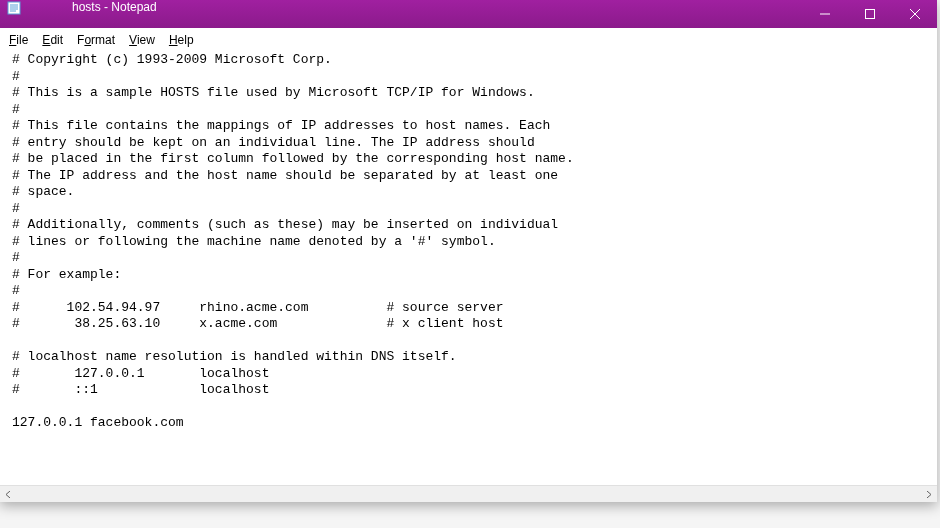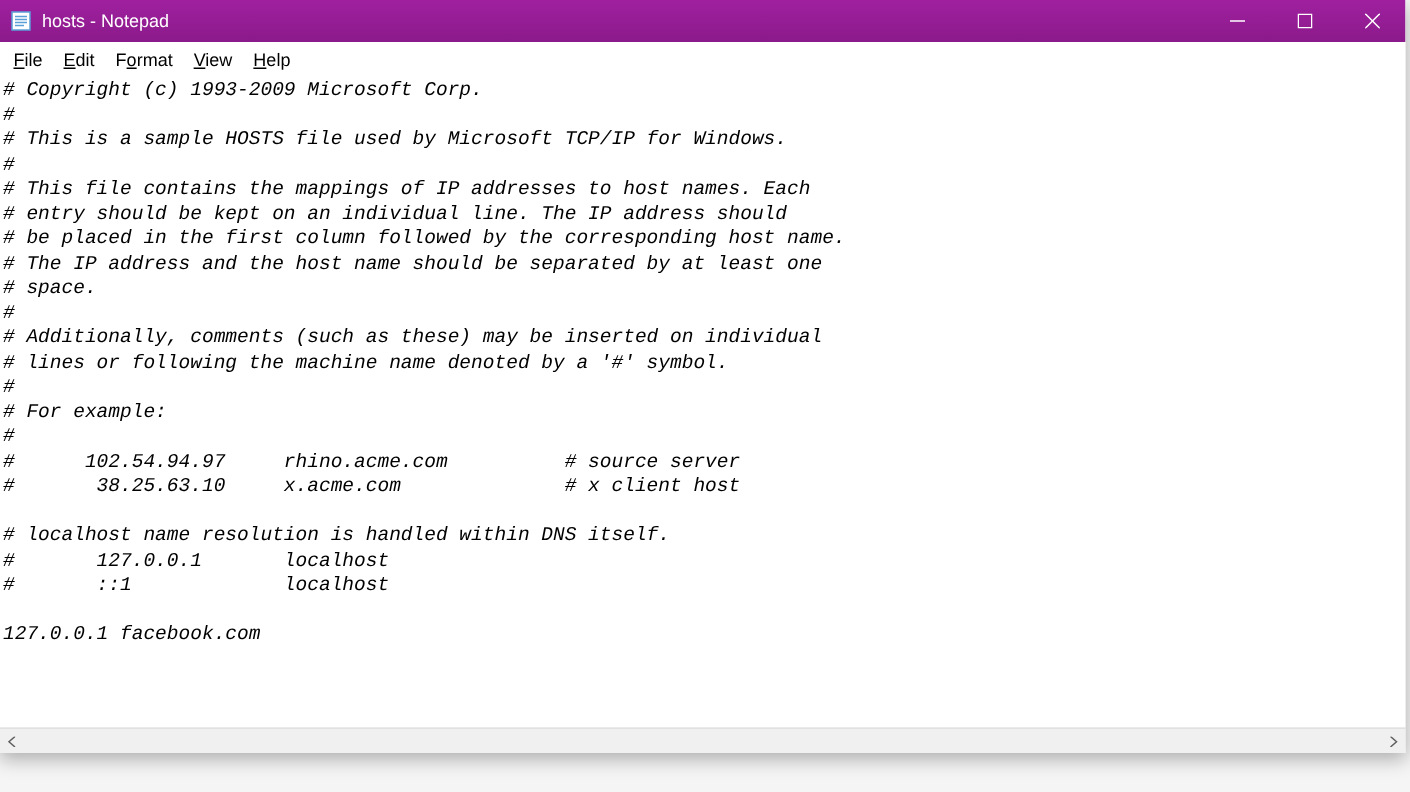--- a/index.html
+++ b/index.html
@@ -22,24 +22,24 @@
       box-shadow: 0 4px 12px rgba(0,0,0,0.3);
       display: flex;
       flex-direction: column;
       overflow: hidden;
     }
     .titlebar {
       background: #8b1a8b;
       background: linear-gradient(to bottom, #a020a0, #8b1a8b);
       height: 28px;
       display: flex;
-      align-items: center;
       color: #ffffff;
       font-size: 12px;
       padding-left: 6px;
+      gap: 44px;
     }
     .titlebar-icon {
       width: 16px;
       height: 16px;
       margin-right: 6px;
       display: inline-flex;
       align-items: center;
       justify-content: center;
     }
     .titlebar-title {
@@ -74,26 +74,25 @@
       color: #000000;
     }
     .menu-item .underline {
       text-decoration: underline;
     }
     .editor {
       flex: 1;
       font-family: Consolas, "Courier New", monospace;
       font-size: 13px;
       line-height: 16.5px;
-      padding: 0 2px;
+      padding: 0 12px;
       white-space: pre;
       overflow: auto;
       color: #000000;
       background: #ffffff;
-      font-style: italic;
     }
     .scrollbar-h {
       height: 17px;
       background: #f0f0f0;
       border-top: 1px solid #e0e0e0;
       display: flex;
       align-items: center;
       position: relative;
     }
     .scroll-arrow {

